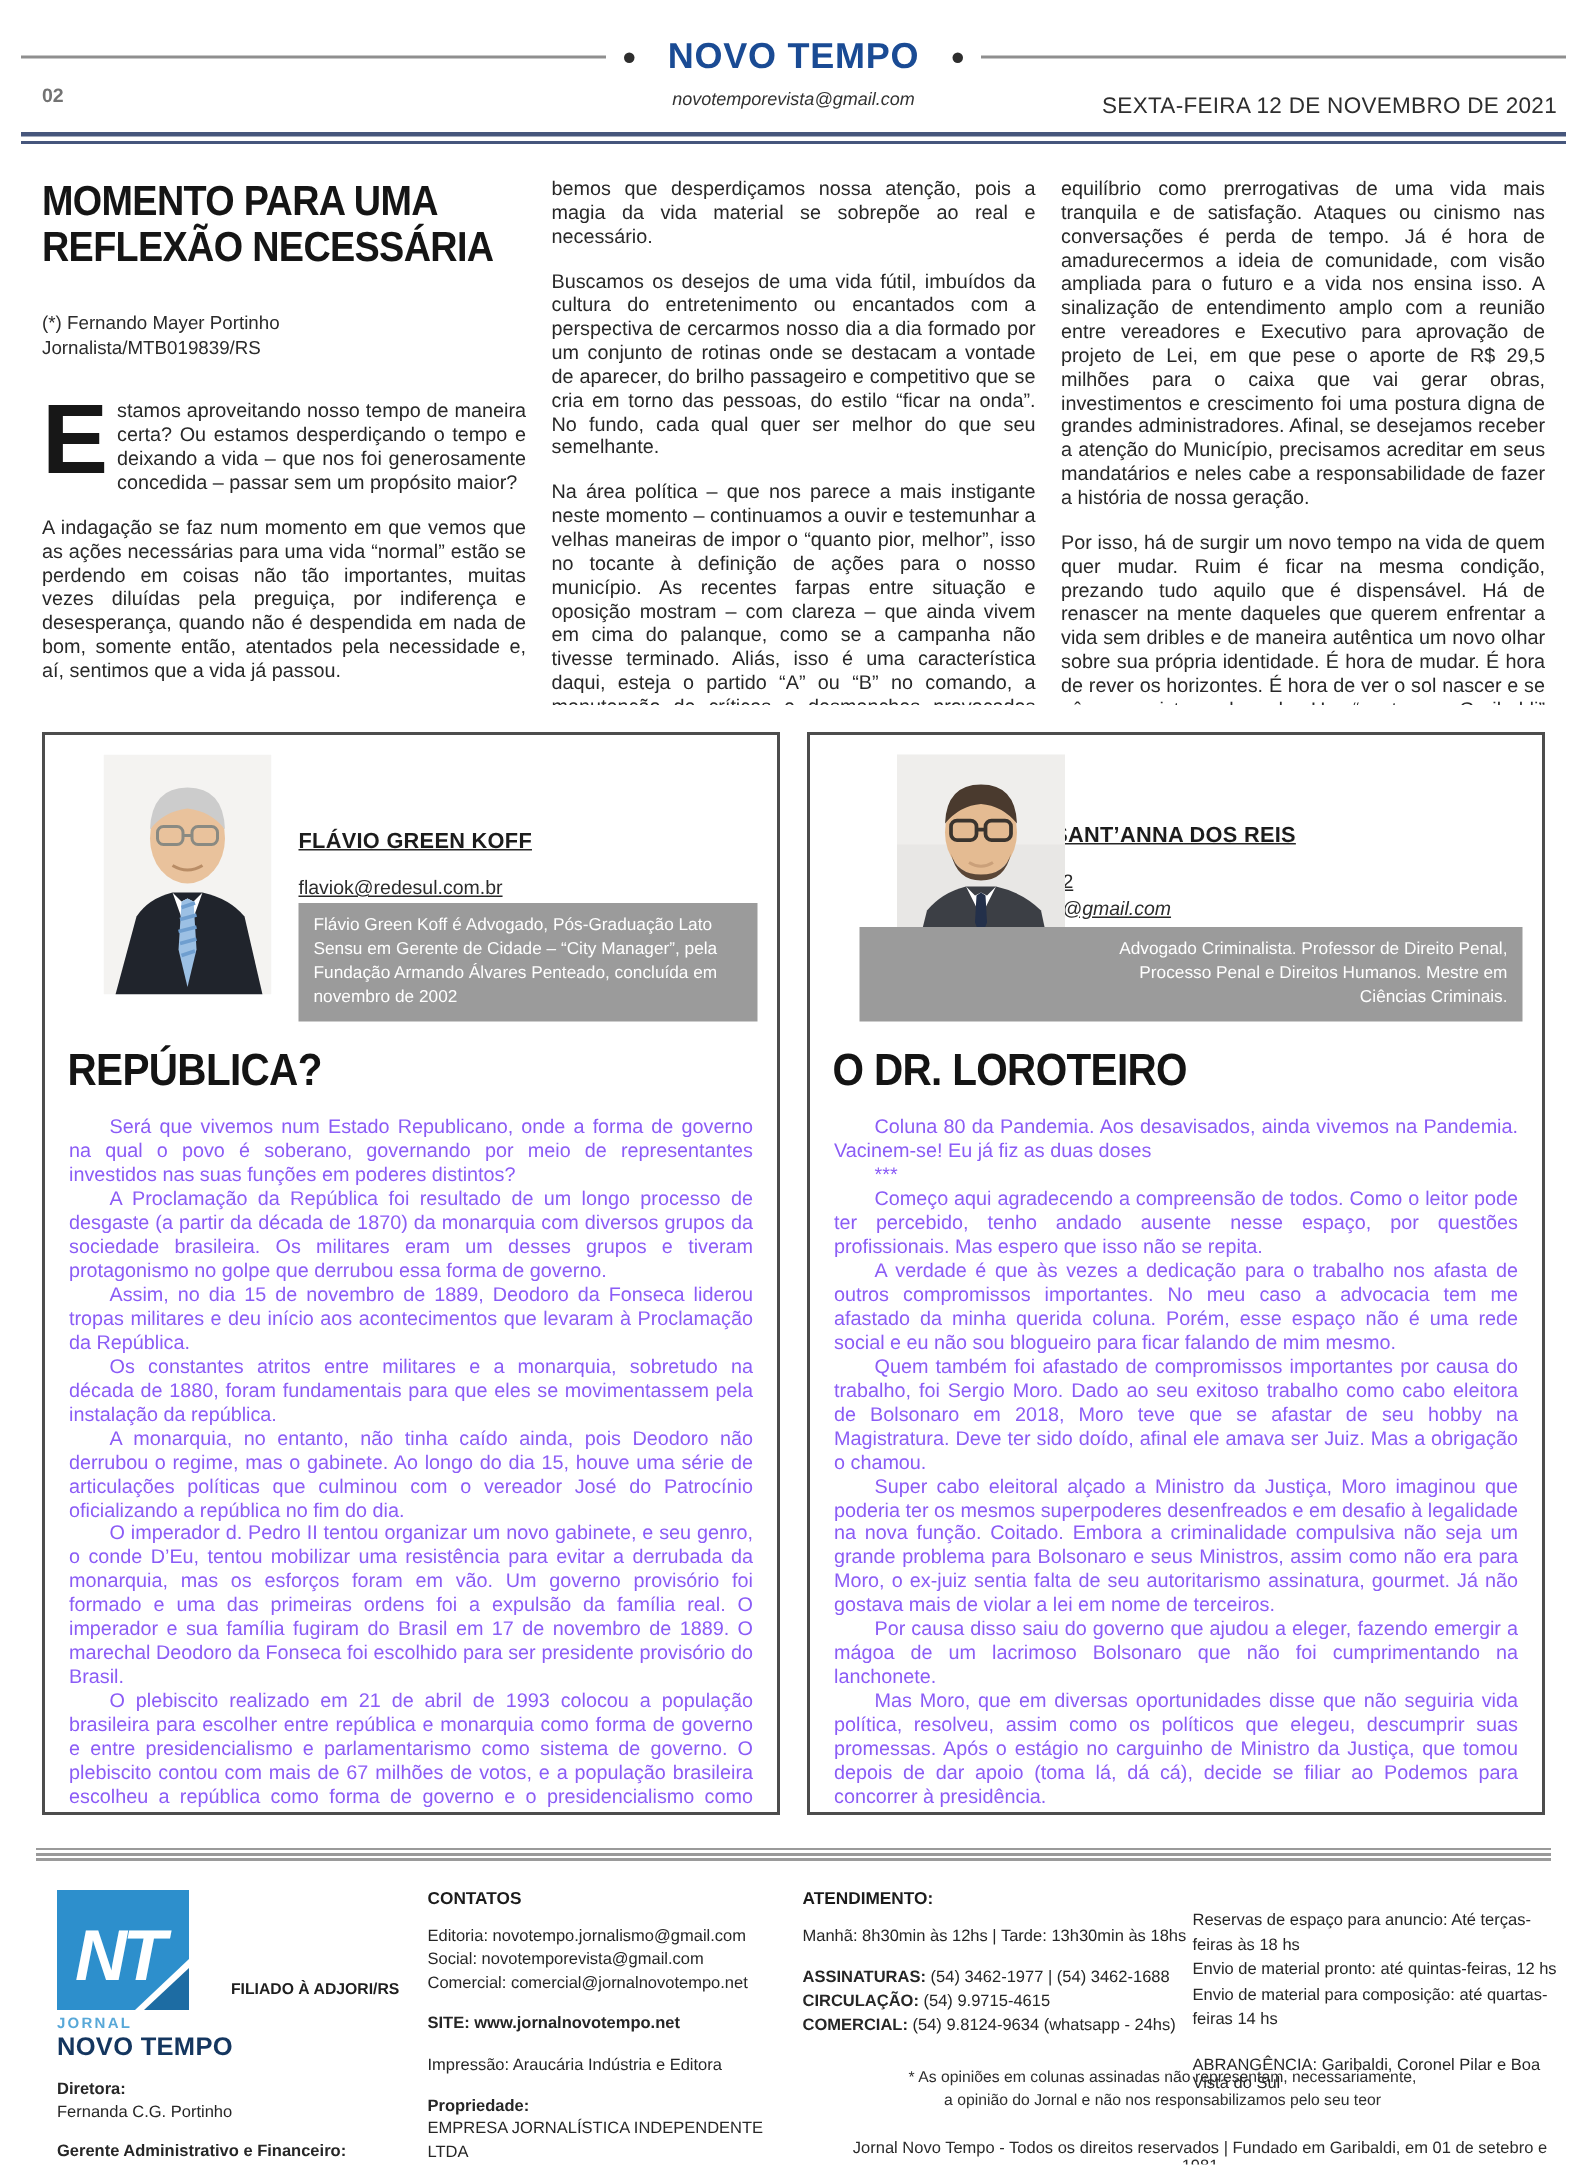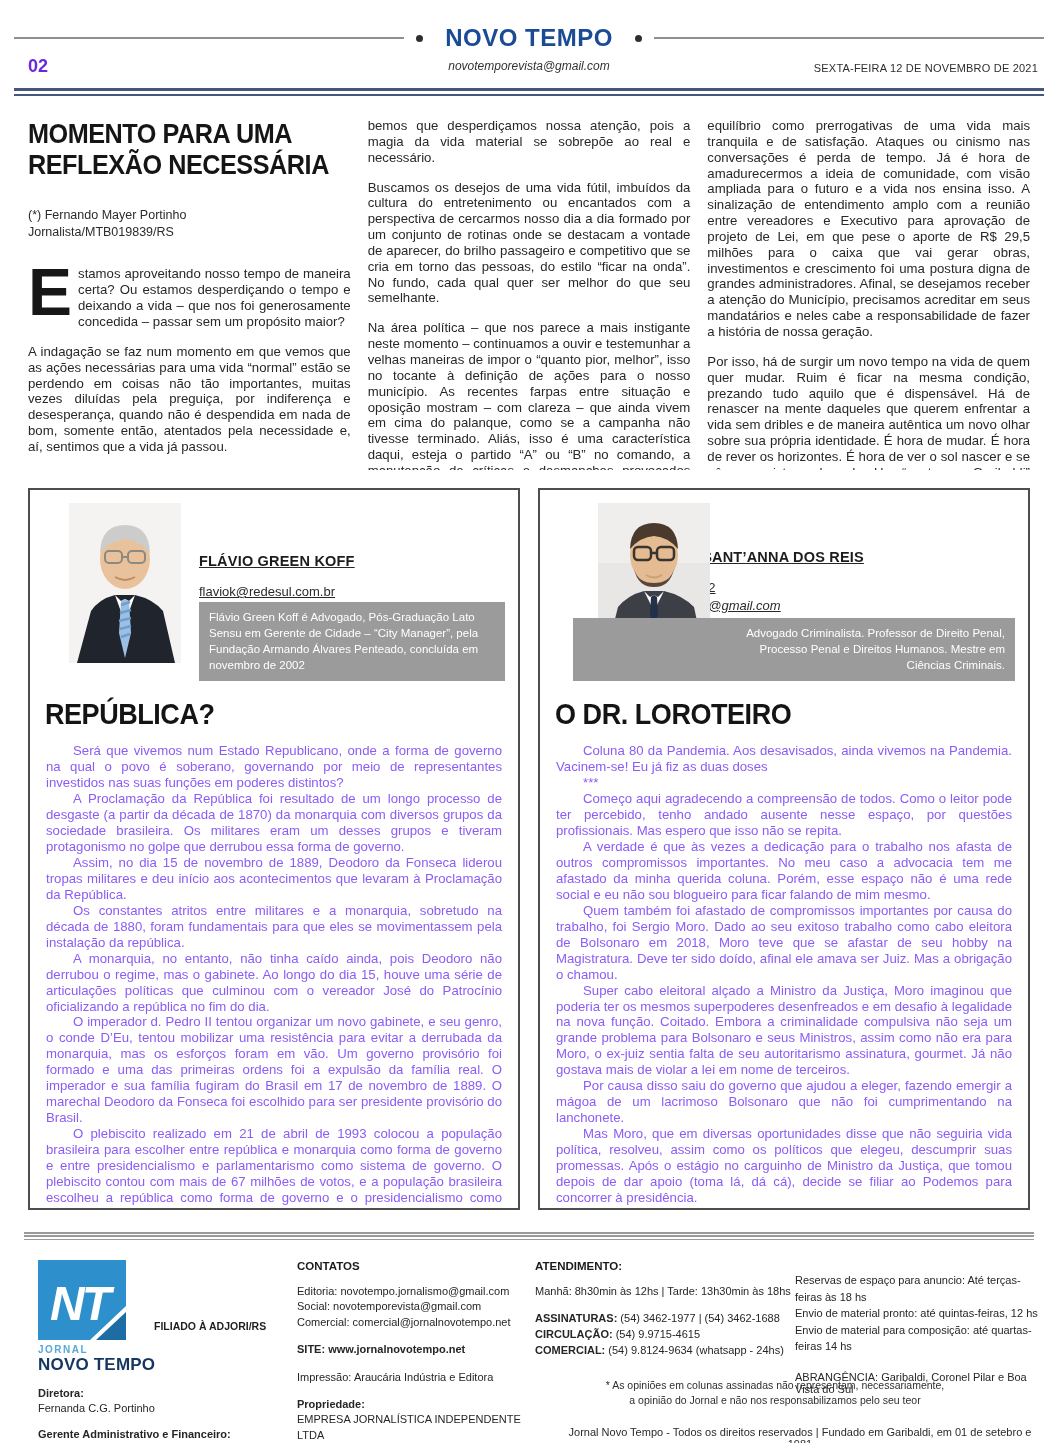--- a/index.html
+++ b/index.html
@@ -8,23 +8,23 @@
     width:1058px; height:1443px; overflow:hidden; position:relative;
     font-family:"Liberation Sans","DejaVu Sans",sans-serif; color:#262626;
   }
   
   .header { padding-top:24px; }
   .masthead-row { display:flex; align-items:center; margin:0 14px; }
   .h-rule { flex:1; height:2px; background:#8f8f8f; }
   .h-bullet { width:7px; height:7px; border-radius:50%; background:#2e2e2e; margin:0 12px; flex:0 0 auto; }
   .masthead-title { color:#1a4b94; font-weight:bold; font-size:24px; letter-spacing:.5px; margin:0 10px; white-space:nowrap; }
   .header-row2 { position:relative; height:26px; margin-top:2px; }
-  .page-number { position:absolute; left:28px; top:2px; font-size:18px; font-weight:bold; color:#6d28d9; }
+  .page-number { position:absolute; left:28px; top:2px; font-size:13px; font-weight:bold; color:#737373; }
   .header-email { position:absolute; left:0; right:0; text-align:center; top:5px; font-style:italic; font-size:12px; color:#333; }
-  .header-date { position:absolute; right:20px; top:8px; font-size:11px; color:#2e2e2e; letter-spacing:.2px; }
+  .header-date { position:absolute; right:20px; top:8px; font-size:15px; color:#2e2e2e; letter-spacing:.2px; }
   .double-rule { margin:8px 14px 0; height:8px; border-top:3px solid #46567c; border-bottom:2px solid #46567c; }
   
   .opinion { display:flex; gap:17px; margin:22px 28px 0; height:352px; overflow:hidden; }
   .op-col { flex:1; min-width:0; }
   .op-title { font-weight:bold; font-size:28px; line-height:1.12; color:#151515; letter-spacing:-.5px; }
   .op-title .tline { display:inline-block; transform:scaleX(.9); transform-origin:left; white-space:nowrap; }
   .byline { margin-top:26px; font-size:12.5px; line-height:1.35; color:#2b2b2b; }
   .bodytext { font-size:13.2px; line-height:1.2; text-align:justify; color:#282828; margin-bottom:14px; }
   .op-col .bodytext:last-child { margin-bottom:0; }
   .drop-par { margin-top:26px; }
@@ -46,21 +46,21 @@
   .abox.right .bio-bar { left:20px; right:0; padding-left:152px;text-align:right; }
   .art-title { font-weight:bold; font-size:30px; letter-spacing:-.5px; color:#141414; margin:16px 2px 12px; }
   .art-title .tline { display:inline-block; transform:scaleX(.9); transform-origin:left; white-space:nowrap; }
   .art-body { margin:0 3px; }
   .art-body p { font-size:13.2px; line-height:1.21; text-align:justify; text-indent:27px; color:#8b5cf6; }
   
   .stripes { height:10px; margin:22px 24px 0; background:repeating-linear-gradient(to bottom,#9a9a9a 0 1.6px,#ffffff 1.6px 3.4px); }
   .footer { position:relative; height:212px; margin-top:8px; font-size:11px; }
   .f-col { position:absolute; top:10px; }
   .f-col1 { left:38px; width:235px; }
-  .f-col2 { left:285px; width:245px;margin-left:12px; }
+  .f-col2 { left:285px; width:245px; }
   .f-col3 { left:535px; width:265px; }
   .f-col4 { left:795px; width:245px; top:22px; }
   .logo-row { display:flex; align-items:flex-end; }
   .logo-sq { width:88px; height:80px; flex:0 0 auto; }
   .filiado { font-weight:bold; font-size:10.5px; color:#1e1e1e; margin:0 0 8px 16px; white-space:nowrap;padding-left:12px; }
   .logo-jornal { color:#58a8d8; font-size:10px; letter-spacing:1.5px; margin-top:4px; font-weight:bold; }
   .logo-name { color:#14365f; font-weight:bold; font-size:17px; letter-spacing:.2px; }
   .role { margin-top:11px; line-height:1.35; }
   .role .lbl { font-weight:bold; }
   .f-head { font-weight:bold; font-size:11.5px; color:#1b1b1b; }

